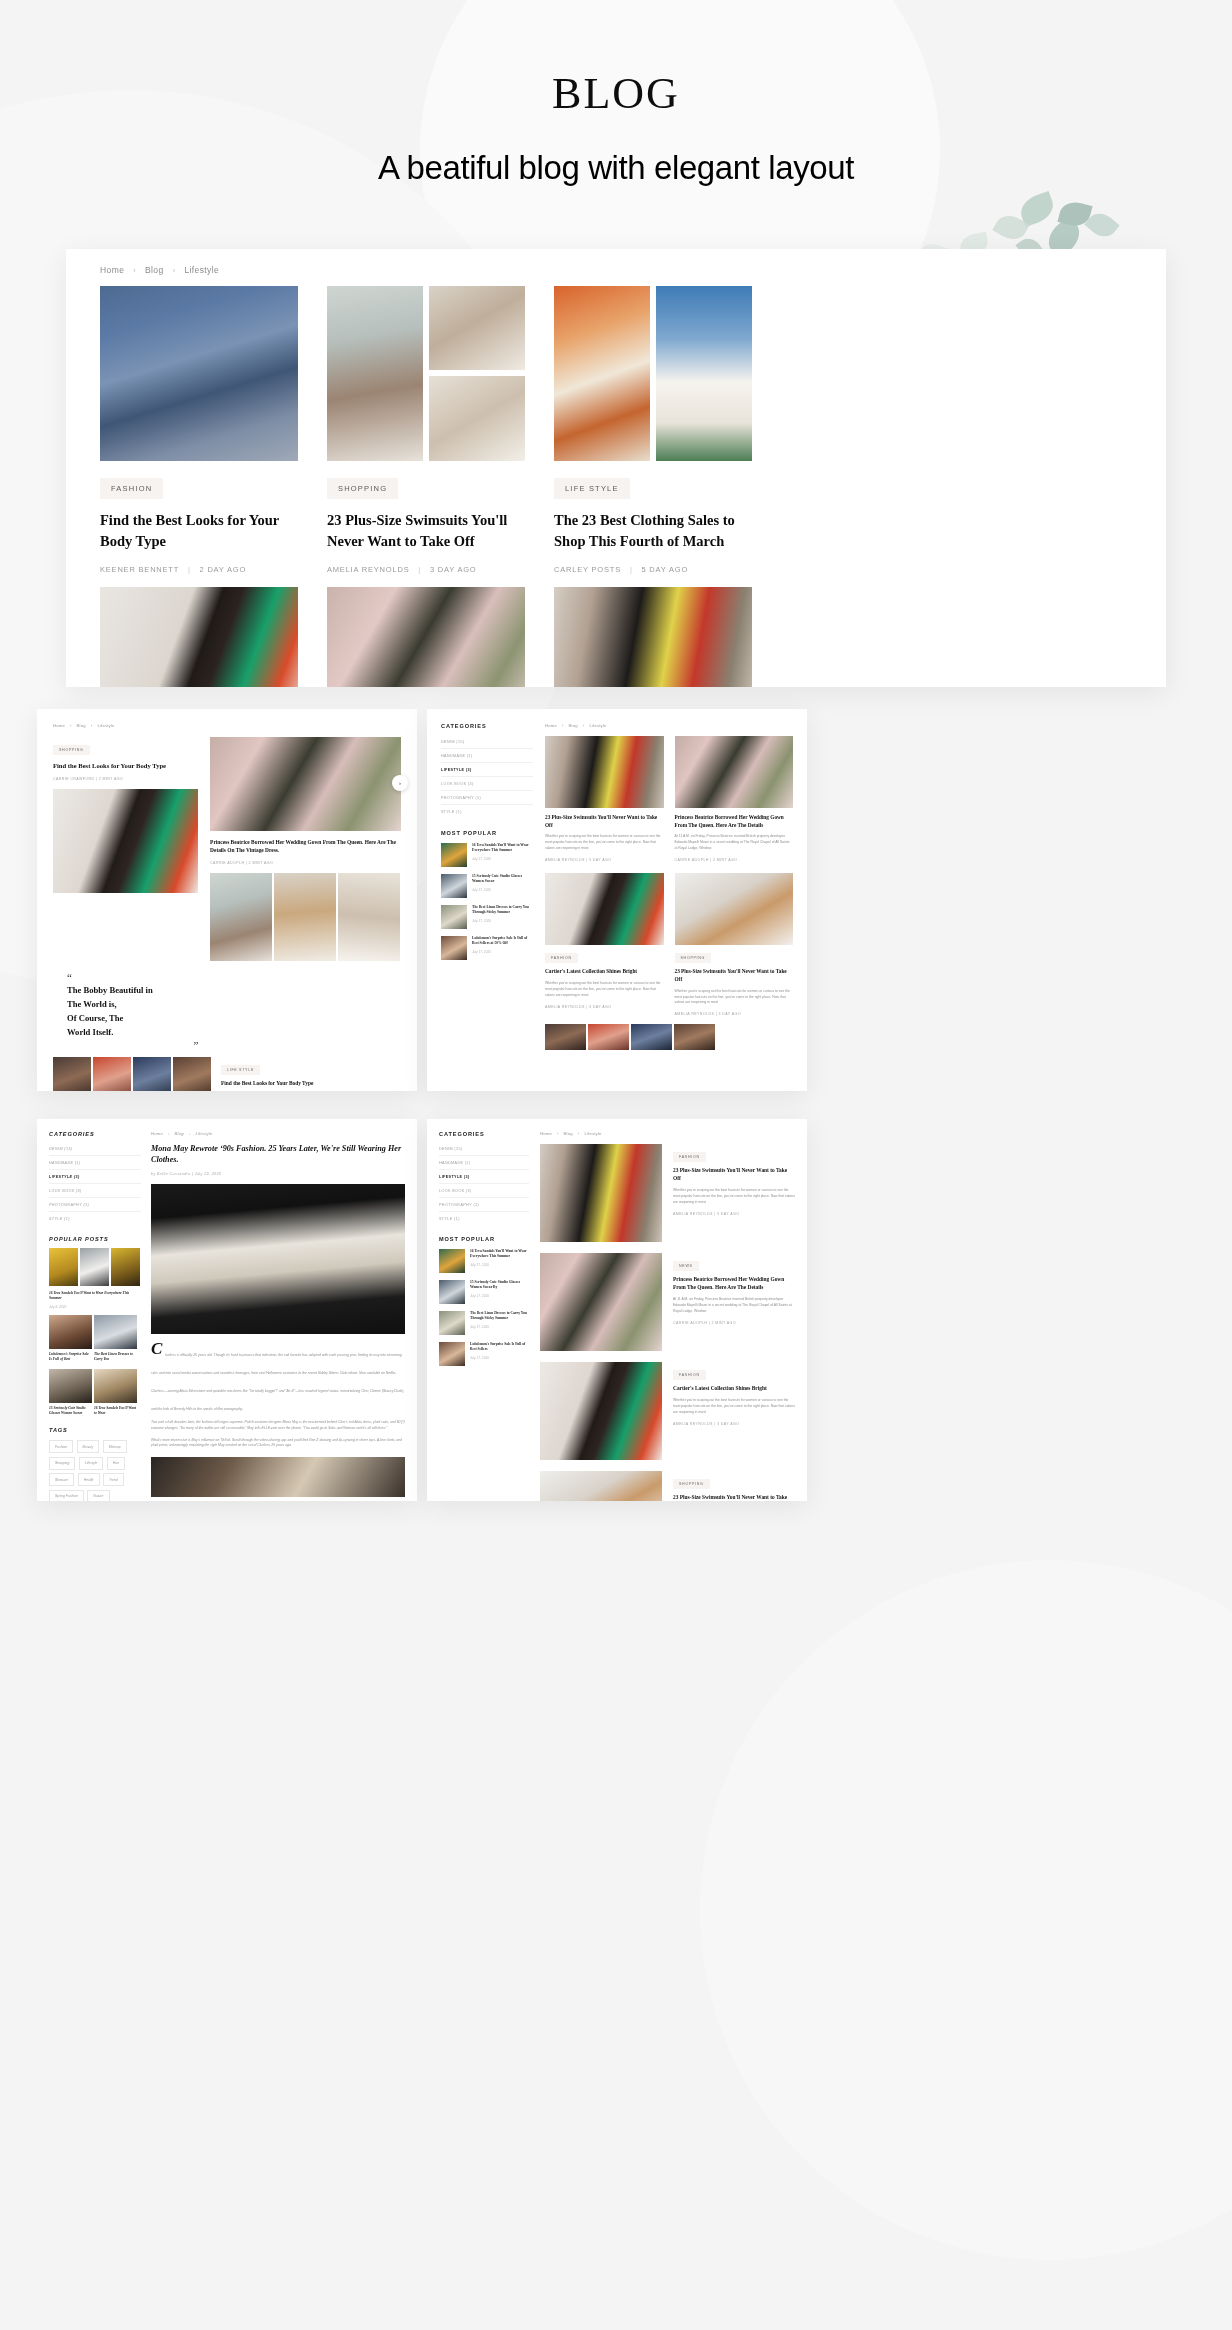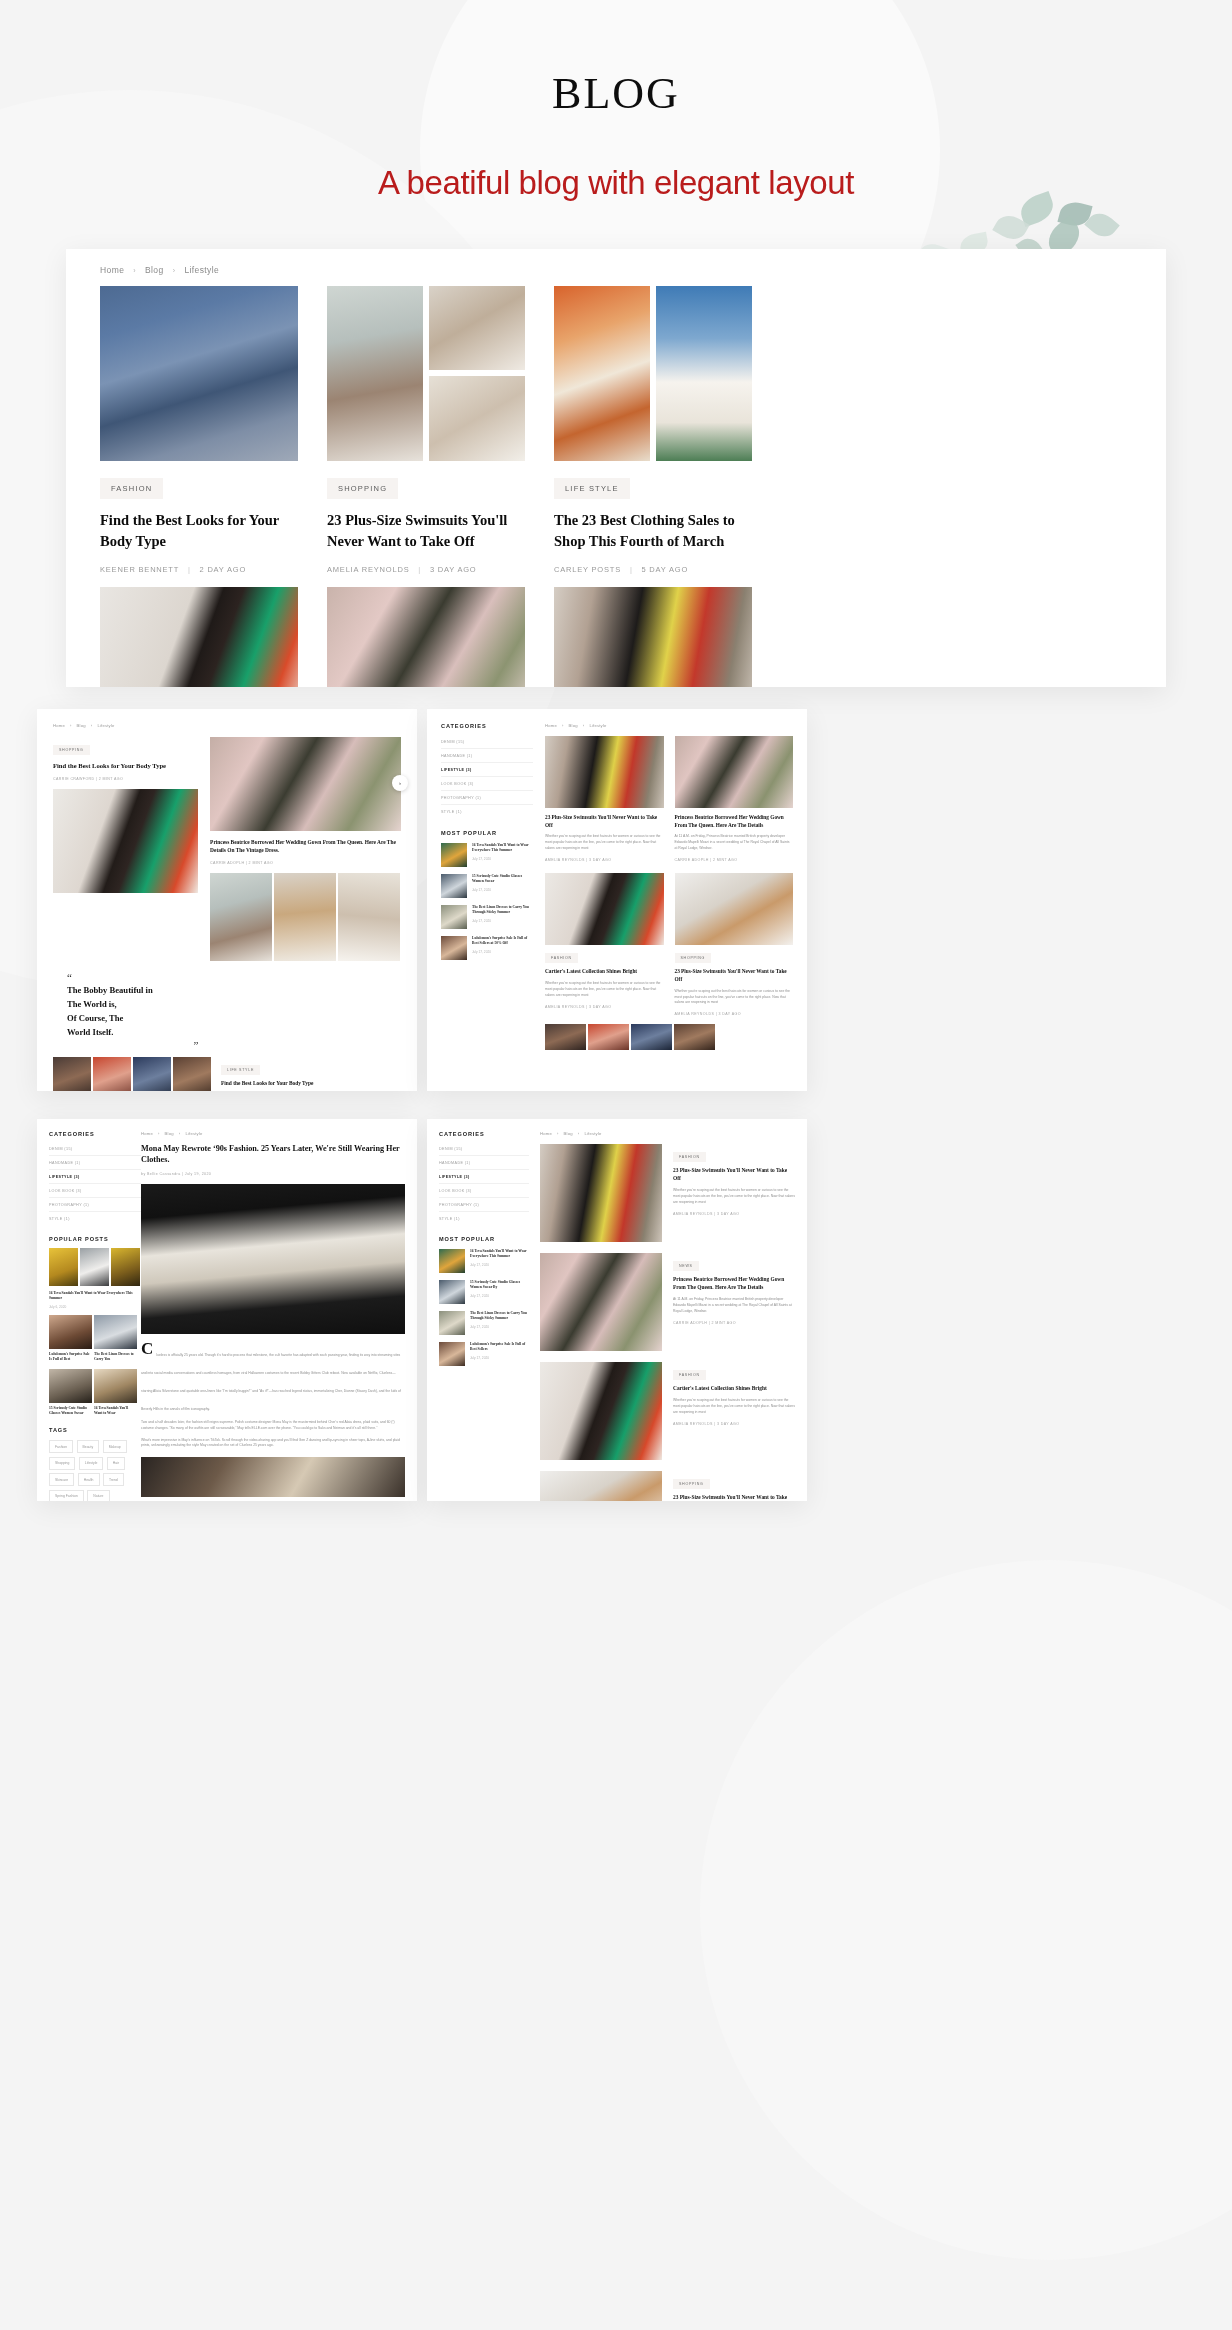--- a/index.html
+++ b/index.html
@@ -26,24 +26,24 @@
   
   .page-header { position: relative; text-align: center; padding-top: 68px; }
   .page-title {
     font-family: "Liberation Serif", serif;
     font-size: 44px;
     letter-spacing: 2px;
     font-weight: 400;
     color: #0d0d0d;
   }
   .page-subtitle {
-    margin-top: 45px;
+    margin-top: 30px;
     font-size: 33px;
     font-weight: 300;
-    color: #b91c1c;
+    color: #000000;
     letter-spacing: -0.4px;
   }
 
   
   .leaves { position: absolute; left: 900px; top: 196px; width: 250px; height: 80px; }
   .leaf {
     position: absolute;
     border-radius: 60% 0 60% 0;
     opacity: .85;
   }
@@ -377,21 +377,21 @@
         <div class="mimg" style="width:41px;height:26px;background:linear-gradient(160deg,#4a3b36,#8d6a54 50%,#2d2320)"></div>
         <div class="mimg" style="width:41px;height:26px;background:linear-gradient(160deg,#c7462f,#e0a08c 50%,#6b3328)"></div>
         <div class="mimg" style="width:41px;height:26px;background:linear-gradient(160deg,#2b3a5c,#6d7f9e 50%,#1b2436)"></div>
         <div class="mimg" style="width:41px;height:26px;background:linear-gradient(160deg,#5a4033,#a07a5f 50%,#33241c)"></div>
       </div>
     </main>
   </div>
 </div>
 
 <div class="mock" id="m3l" style="padding:12px 12px;">
-  <div style="display:flex;gap:0;">
+  <div style="display:flex;gap:10px;font-style:italic;">
 
     <aside style="width:92px;">
       <div class="sec-h">CATEGORIES</div>
       <div style="margin-top:5px;">
         <div class="cat-row">DENIM (15)</div>
         <div class="cat-row">HANDMADE (1)</div>
         <div class="cat-row active">LIFESTYLE (3)</div>
         <div class="cat-row">LOOK BOOK (3)</div>
         <div class="cat-row">PHOTOGRAPHY (1)</div>
         <div class="cat-row" style="border-bottom:none">STYLE (1)</div>

